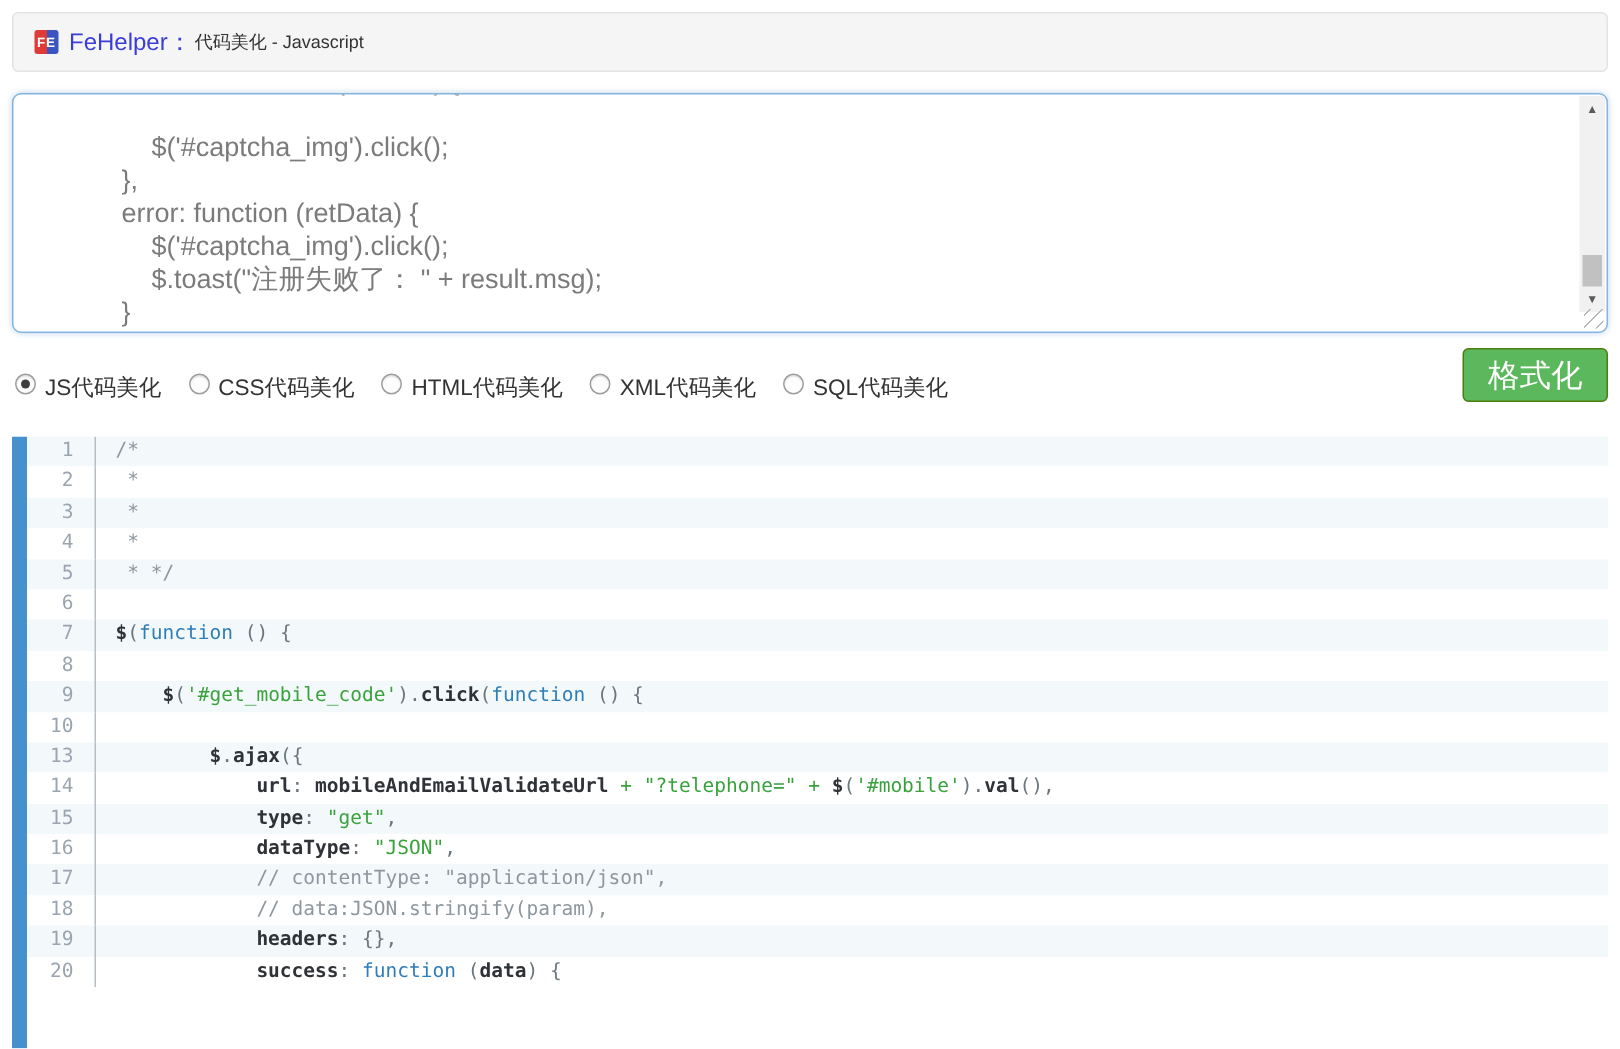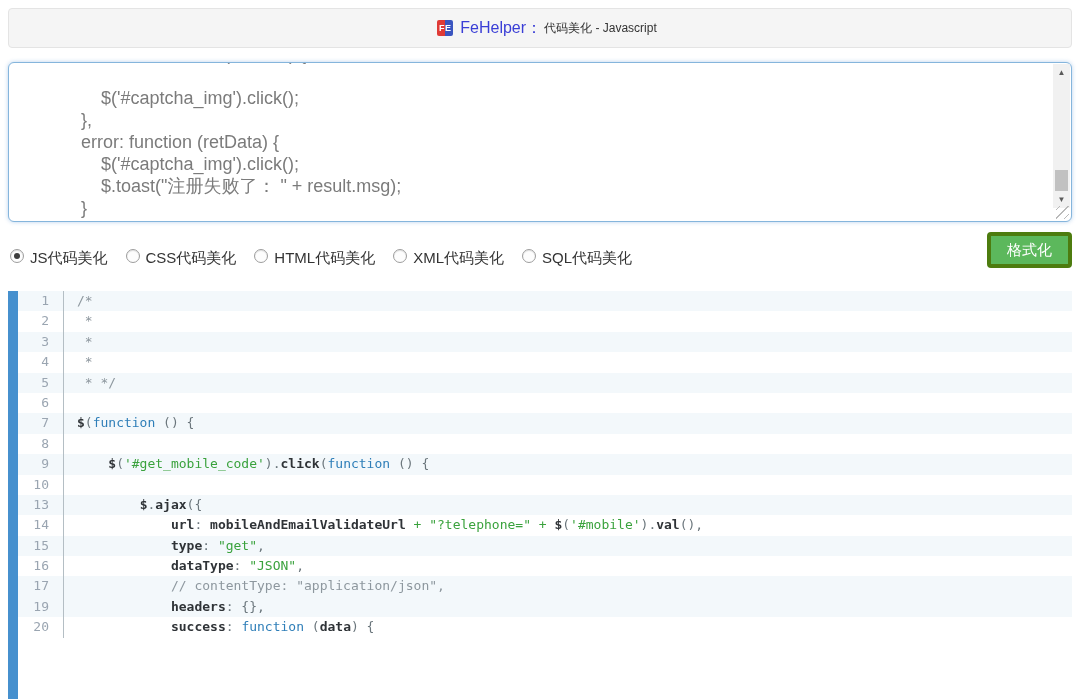--- a/index.html
+++ b/index.html
@@ -7,21 +7,21 @@
     --comment:#8d979e; --identifier:#2f3337; --punct:#6b767c; --linenum:#9aa5b1;
     --stripe:#f3f8fb; --brand-blue:#3a3ed6; --editor-border:#85b5dc;
   }
   *{margin:0;padding:0;box-sizing:border-box;}
   html,body{width:1080px;height:699px;overflow:hidden;background:#fff;
     font-family:"Liberation Sans",sans-serif;}
   body{position:relative;}
 
   
   .hdr{position:absolute;left:8px;top:8px;width:1064px;height:40px;background:#f5f5f5;
-    border:1px solid #e4e4e4;border-radius:4px;display:flex;align-items:center;padding-left:14px;justify-content:center;}
+    border:1px solid #e4e4e4;border-radius:4px;display:flex;align-items:center;padding-left:14px;}
   .logo{width:16px;height:16px;border-radius:2px;margin-right:7px;flex:0 0 auto;
     background:linear-gradient(to right,#df3a36 52%,#3a55c0 52%);color:#fff;font-size:9px;
     font-weight:bold;display:flex;align-items:center;justify-content:center;letter-spacing:.5px;
     font-family:"Liberation Sans",sans-serif;}
   .brand{color:var(--brand-blue);font-size:16px;}
   .hdr-title{color:#333;font-size:12px;margin-left:2px;}
 
   
   .editor{position:absolute;left:8px;top:62px;width:1064px;height:160px;background:#fff;
     border:1px solid var(--editor-border);border-radius:6px;box-shadow:0 0 4px rgba(98,155,215,.45);
@@ -39,21 +39,21 @@
   
   .opts{position:absolute;left:10px;top:240px;height:36px;display:flex;align-items:center;}
   .opt{display:flex;margin-right:18px;cursor:default;}
   .radio{width:14px;height:14px;border-radius:50%;border:1px solid #9d9d9d;background:#fdfdfd;
     margin-right:6px;position:relative;box-shadow:inset 0 1px 1px rgba(0,0,0,.12);}
   .radio.sel::after{content:"";position:absolute;left:3px;top:3px;width:6px;height:6px;
     border-radius:50%;background:#3d3d3d;}
   .opt span.lbl{font-size:15px;color:#333;}
 
   .fmt-btn{position:absolute;right:8px;top:232px;height:36px;padding:0 16px;background:var(--accent-green);
-    color:#fff;font-size:15px;border:4px solid #4d7c0f;border-radius:4px;
+    color:#fff;font-size:21px;border:1px solid #4d7c0f;border-radius:4px;
     font-family:"Liberation Sans",sans-serif;cursor:pointer;}
 
   
   .panel{position:absolute;left:8px;top:291px;width:1064px;height:408px;overflow:hidden;
     font-family:"DejaVu Sans Mono",monospace;font-size:13px;}
   .bar{position:absolute;left:0;top:0;width:10px;height:100%;background:var(--panel-bar);}
   .rows{margin-left:10px;}
   .crow{height:20.4px;line-height:20.4px;white-space:pre;background:#fff;}
   .crow.odd{background:var(--stripe);}
   .ln{display:inline-block;width:46px;padding-right:14px;text-align:right;color:var(--linenum);
@@ -126,16 +126,17 @@
       <div class="crow"><span class="ln">6</span><span class="lc"></span></div>
       <div class="crow odd"><span class="ln">7</span><span class="lc"><span class="tk-id">$</span><span class="tk-pun">(</span><span class="tk-kw">function</span><span class="tk-pun"> () {</span></span></div>
       <div class="crow"><span class="ln">8</span><span class="lc"></span></div>
       <div class="crow odd"><span class="ln">9</span><span class="lc"><span class="tk-ws">    </span><span class="tk-id">$</span><span class="tk-pun">(</span><span class="tk-str">'#get_mobile_code'</span><span class="tk-pun">).</span><span class="tk-id">click</span><span class="tk-pun">(</span><span class="tk-kw">function</span><span class="tk-pun"> () {</span></span></div>
       <div class="crow"><span class="ln">10</span><span class="lc"></span></div>
       <div class="crow odd"><span class="ln">13</span><span class="lc"><span class="tk-ws">        </span><span class="tk-id">$</span><span class="tk-pun">.</span><span class="tk-id">ajax</span><span class="tk-pun">({</span></span></div>
       <div class="crow"><span class="ln">14</span><span class="lc"><span class="tk-ws">            </span><span class="tk-id">url</span><span class="tk-pun">: </span><span class="tk-id">mobileAndEmailValidateUrl</span><span class="tk-ws"> </span><span class="tk-op">+</span><span class="tk-ws"> </span><span class="tk-str">"?telephone="</span><span class="tk-ws"> </span><span class="tk-op">+</span><span class="tk-ws"> </span><span class="tk-id">$</span><span class="tk-pun">(</span><span class="tk-str">'#mobile'</span><span class="tk-pun">).</span><span class="tk-id">val</span><span class="tk-pun">(),</span></span></div>
       <div class="crow odd"><span class="ln">15</span><span class="lc"><span class="tk-ws">            </span><span class="tk-id">type</span><span class="tk-pun">: </span><span class="tk-str">"get"</span><span class="tk-pun">,</span></span></div>
       <div class="crow"><span class="ln">16</span><span class="lc"><span class="tk-ws">            </span><span class="tk-id">dataType</span><span class="tk-pun">: </span><span class="tk-str">"JSON"</span><span class="tk-pun">,</span></span></div>
       <div class="crow odd"><span class="ln">17</span><span class="lc"><span class="tk-ws">            </span><span class="tk-cm">// contentType: "application/json",</span></span></div>
+      <div class="crow"><span class="ln">18</span><span class="lc"><span class="tk-ws">            </span><span class="tk-cm">// data:JSON.stringify(param),</span></span></div>
       <div class="crow odd"><span class="ln">19</span><span class="lc"><span class="tk-ws">            </span><span class="tk-id">headers</span><span class="tk-pun">: {},</span></span></div>
       <div class="crow"><span class="ln">20</span><span class="lc"><span class="tk-ws">            </span><span class="tk-id">success</span><span class="tk-pun">: </span><span class="tk-kw">function</span><span class="tk-pun"> (</span><span class="tk-id">data</span><span class="tk-pun">) {</span></span></div>
     </div>
 </div>
 
 </body></html>

